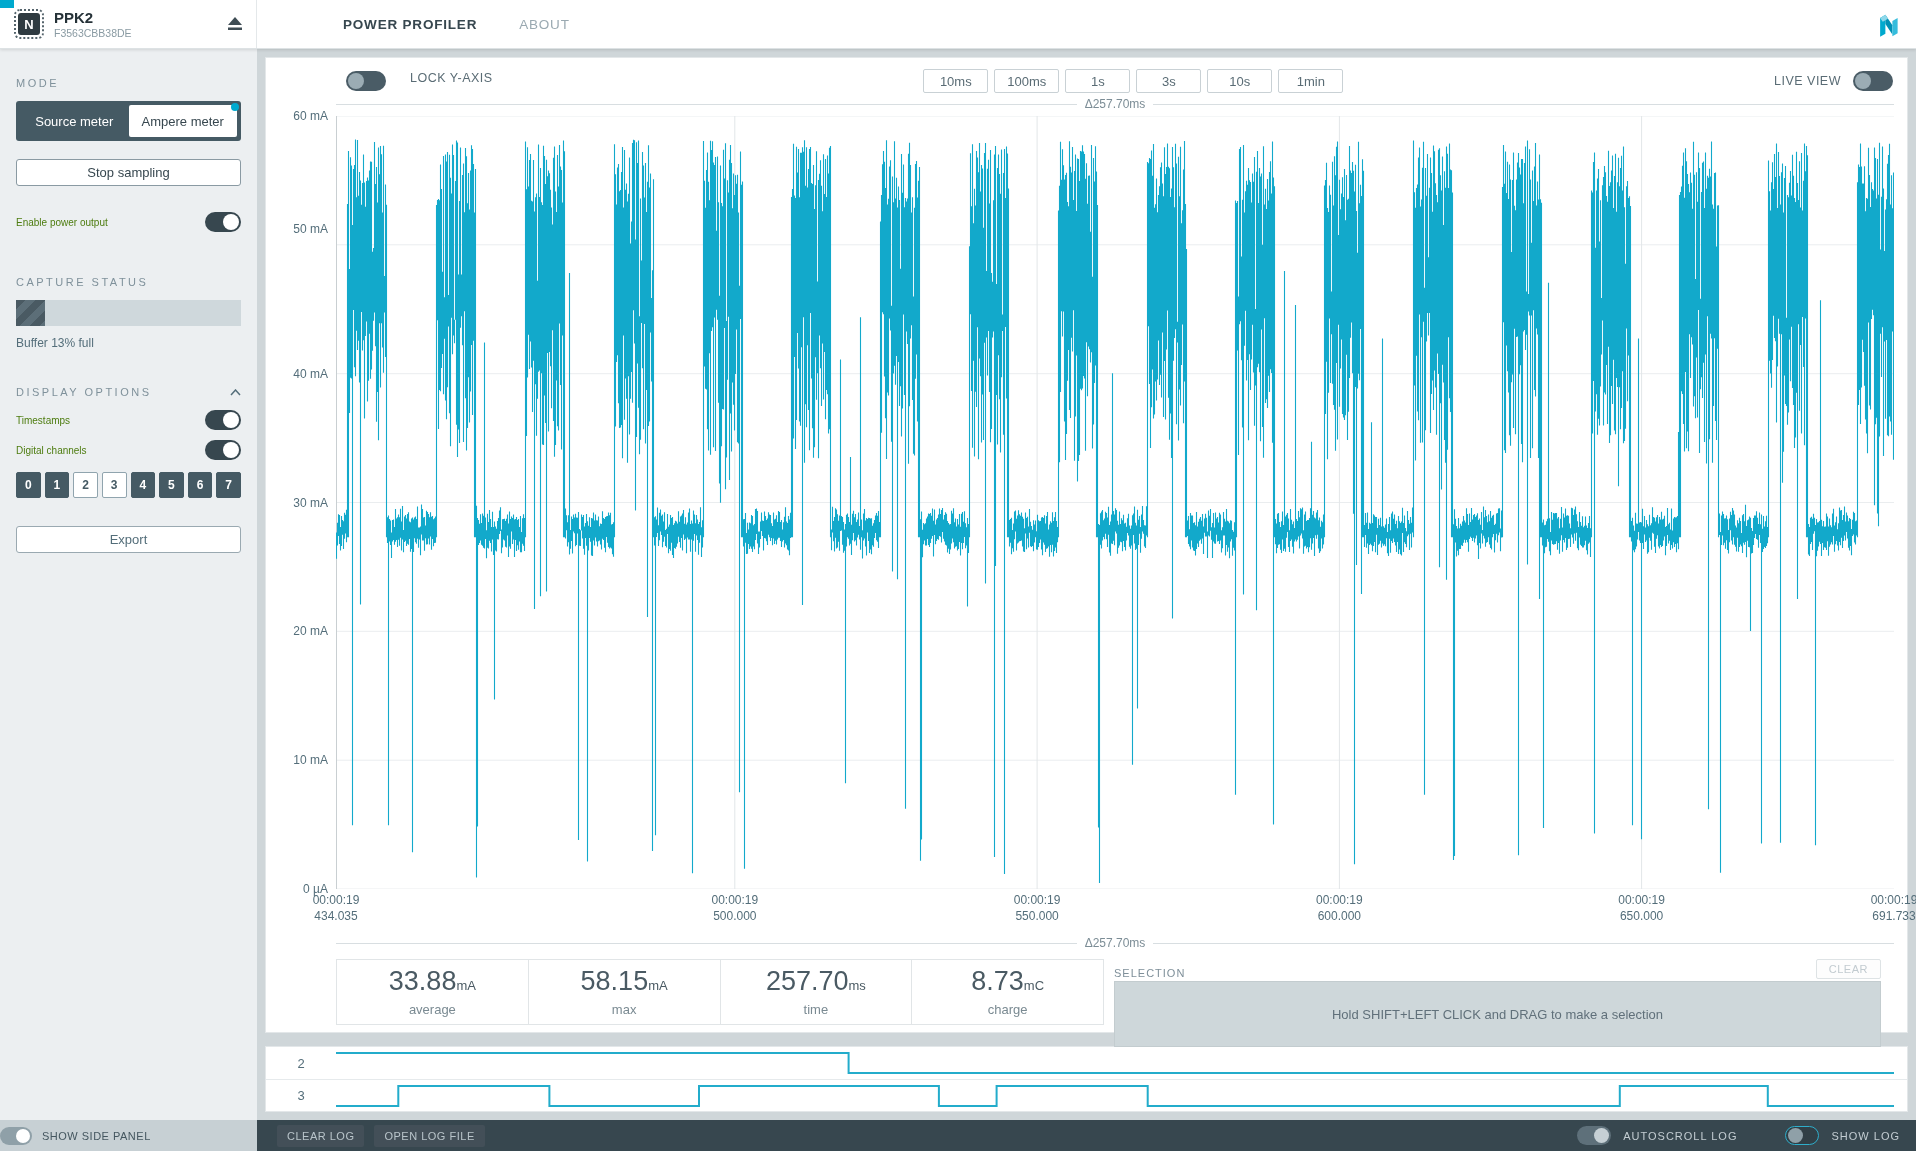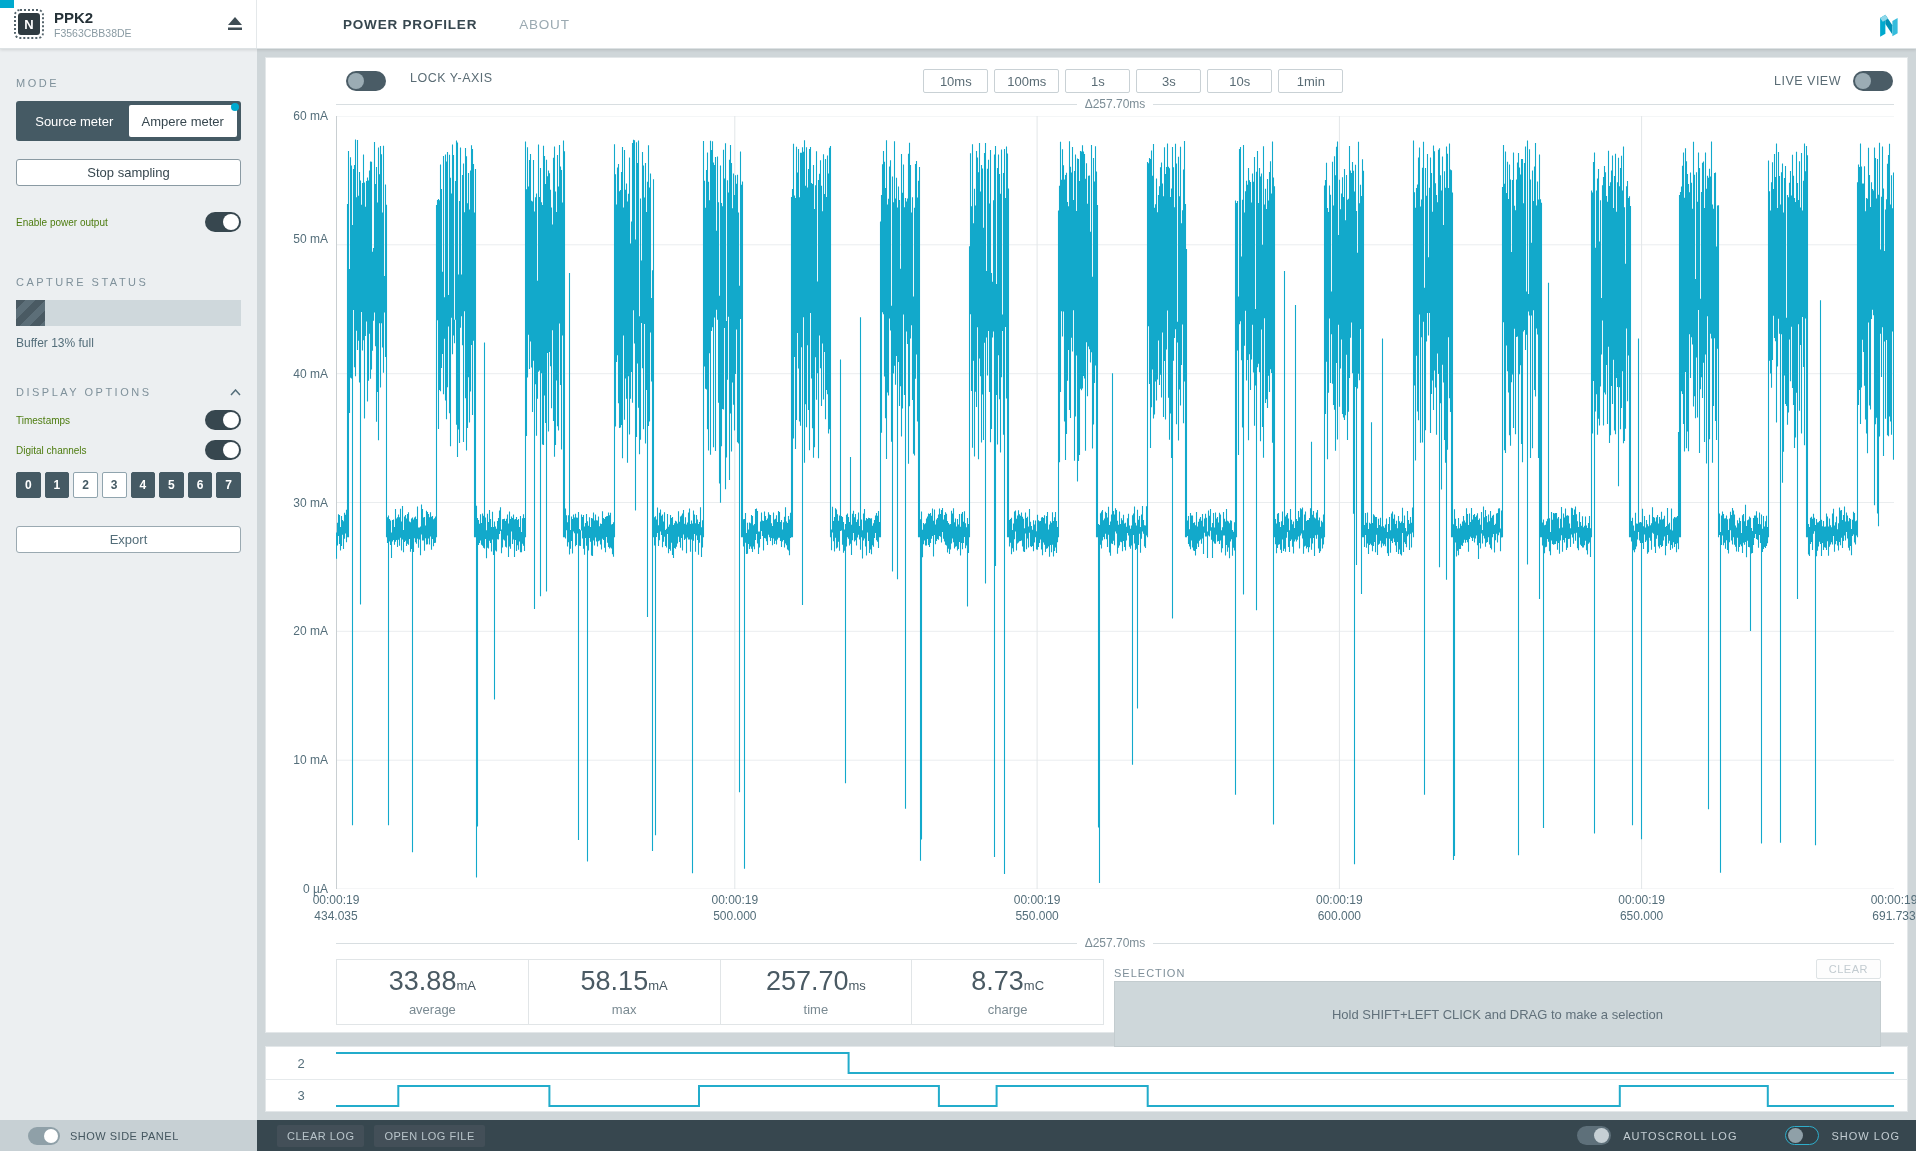--- a/index.html
+++ b/index.html
@@ -109,21 +109,21 @@
   
   .digital-panel { background:#fff; margin:13px 8px 0 8px; border:1px solid #E3E7E9; }
   .lane { display:flex; align-items:center; height:32px; }
   .lane + .lane { border-top:1px solid #E6EAEC; }
   .lane-label { width:70px; text-align:center; font-size:13px; color:#546E7A; }
   .lane svg { display:block; }
 
   
   .bottom-bar { height:31px; display:flex; align-items:stretch; }
   .bar-left { width:257px; background:#C7D0D4; display:flex; align-items:center; gap:10px;
-    padding-left:28px; }
+    padding-left:0; }
   .bar-left .toggle { width:32px; height:18px; } .bar-left .knob { width:14px; height:14px; }
   .bar-label-dark { font-size:11px; letter-spacing:.5px; color:#44565F; }
   .bar-main { flex:1; background:#37474F; display:flex; align-items:center; padding:0 16px 0 20px; }
   .log-btn { background:#434F58; color:#B9C4CA; border:none; border-radius:2px; font-size:11px;
     letter-spacing:.5px; padding:5px 10px; margin-right:10px; cursor:pointer; font-family:inherit; }
   .bar-right { margin-left:auto; display:flex; align-items:center; gap:12px; }
   .bar-label-light { font-size:11px; letter-spacing:1px; color:#C3CDD2; }
   .bar-right .toggle { width:34px; height:19px; } .bar-right .knob { width:15px; height:15px; }
   .gap24 { width:24px; }
 </style>
@@ -250,21 +250,21 @@
       </div>
 
       <div class="chart-area" id="chart-area">
         <svg class="plot-svg" id="plot-svg" width="1558" height="773">
             <path d="M0 0.0H1558M0 128.8H1558M0 257.7H1558M0 386.5H1558M0 515.3H1558M0 644.2H1558M0 773.0H1558" stroke="#EAEDEF" fill="none"></path>
             <path d="M398.8 0V773M701.1 0V773M1003.4 0V773M1305.6 0V773" stroke="#E2E6E8" fill="none"></path>
             <path d="M0.5 0V773" stroke="#C9CFD2" fill="none"></path>
             <path d="M0.5 416.4V442.7M1.5 406.8V429.6M2.5 398.3V420.0M3.5 399.0V427.9M4.5 410.9V434.4M5.5 400.1V430.1M6.5 404.1V418.7M7.5 405.2V432.9M8.5 396.8V422.8M9.5 398.7V417.6M10.5 393.8V426.2M11.5 88.0V421.3M12.5 35.1V421.3M13.5 152.9V297.1M14.5 41.2V261.7M15.5 49.5V262.6M16.5 108.9V709.2M17.5 52.9V194.0M18.5 48.9V251.3M19.5 23.6V260.2M20.5 81.2V214.7M21.5 23.9V234.0M22.5 79.8V224.8M23.5 55.9V266.6M24.5 64.4V488.6M25.5 88.8V195.9M26.5 66.9V234.6M27.5 38.5V224.2M28.5 66.4V302.6M29.5 90.7V220.0M30.5 65.1V205.6M31.5 61.6V285.4M32.5 64.6V264.8M33.5 54.6V217.8M34.5 45.4V262.7M35.5 45.7V253.6M36.5 135.7V234.7M37.5 131.9V204.7M38.5 25.9V196.5M39.5 67.9V230.3M40.5 51.0V305.8M41.5 86.4V276.1M42.5 31.4V324.2M43.5 58.2V207.2M44.5 29.9V271.6M45.5 38.2V207.2M46.5 96.4V231.5M47.5 29.7V256.7M48.5 160.1V196.4M49.5 68.6V241.0M50.5 88.8V421.3M51.5 401.2V426.9M52.5 399.6V709.3M53.5 403.0V425.6M54.5 404.4V428.9M55.5 416.5V441.9M56.5 404.1V425.5M57.5 403.4V424.0M58.5 411.0V428.8M59.5 393.1V425.7M60.5 402.4V424.1M61.5 401.3V430.9M62.5 398.6V423.8M63.5 401.2V429.8M64.5 392.7V421.7M65.5 405.6V434.4M66.5 390.0V423.4M67.5 414.1V436.3M68.5 400.5V426.0M69.5 399.0V424.7M70.5 402.5V430.1M71.5 397.9V427.7M72.5 396.2V428.8M73.5 405.6V422.9M74.5 406.2V435.8M75.5 402.4V433.1M76.5 401.6V736.2M77.5 403.5V436.1M78.5 401.6V422.3M79.5 400.6V426.3M80.5 403.1V427.8M81.5 390.4V422.8M82.5 411.4V431.8M83.5 411.6V423.4M84.5 410.5V439.3M85.5 388.6V418.5M86.5 393.1V424.5M87.5 401.4V424.6M88.5 400.9V434.7M89.5 409.4V422.3M90.5 394.8V428.6M91.5 395.9V428.3M92.5 398.1V422.4M93.5 401.2V428.5M94.5 396.2V420.6M95.5 400.7V433.8M96.5 400.0V423.0M97.5 403.2V430.2M98.5 402.2V427.1M99.5 400.6V426.8M100.5 89.1V421.3M101.5 83.9V204.2M102.5 83.1V313.0M103.5 84.2V273.9M104.5 48.6V275.3M105.5 73.0V252.0M106.5 155.7V238.0M107.5 40.1V278.3M108.5 181.2V222.8M109.5 38.5V284.4M110.5 45.4V303.2M111.5 35.9V271.3M112.5 179.1V210.6M113.5 38.7V297.2M114.5 61.8V330.3M115.5 77.5V201.7M116.5 28.6V238.3M117.5 38.9V219.5M118.5 203.7V227.2M119.5 65.0V203.7M120.5 24.5V308.8M121.5 26.6V341.0M122.5 158.4V313.5M123.5 85.0V326.9M124.5 31.5V211.8M125.5 158.4V200.3M126.5 59.0V229.3M127.5 47.4V325.9M128.5 96.2V195.2M129.5 31.9V282.2M130.5 40.2V334.5M131.5 87.2V311.9M132.5 56.9V261.2M133.5 93.5V306.6M134.5 54.5V275.5M135.5 29.3V229.0M136.5 32.9V299.1M137.5 48.0V224.8M138.5 96.5V421.3M139.5 53.1V421.3M140.5 389.7V761.6M141.5 402.0V710.4M142.5 403.9V429.1M143.5 407.7V427.1M144.5 398.2V424.6M145.5 407.1V428.8M146.5 397.5V429.8M147.5 399.7V431.7M148.5 226.6V432.5M149.5 401.5V423.1M150.5 414.3V442.2M151.5 397.7V431.7M152.5 405.9V432.5M153.5 393.9V424.7M154.5 403.1V427.0M155.5 411.0V435.5M156.5 395.7V423.5M157.5 411.0V439.0M158.5 405.6V583.4M159.5 410.6V434.4M160.5 412.8V435.5M161.5 405.0V423.3M162.5 401.9V423.4M163.5 394.4V418.0M164.5 391.2V415.0M165.5 413.5V437.2M166.5 403.3V431.4M167.5 402.9V423.5M168.5 402.7V424.4M169.5 405.0V430.8M170.5 402.7V431.5M171.5 398.6V419.4M172.5 407.6V440.9M173.5 395.4V430.5M174.5 403.1V432.7M175.5 400.6V415.6M176.5 402.0V427.9M177.5 398.4V423.4M178.5 403.5V441.1M179.5 403.1V424.1M180.5 400.9V435.1M181.5 403.9V429.3M182.5 403.1V433.8M183.5 410.9V425.6M184.5 399.9V436.3M185.5 415.9V436.3M186.5 402.2V427.8M187.5 398.2V429.7M188.5 402.0V435.1M189.5 25.5V421.3M190.5 73.2V319.9M191.5 31.3V261.5M192.5 70.6V218.7M193.5 44.1V253.1M194.5 37.9V225.5M195.5 84.7V251.5M196.5 85.4V296.1M197.5 43.9V244.7M198.5 95.5V493.0M199.5 81.3V268.2M200.5 77.4V319.7M201.5 164.8V282.8M202.5 28.4V255.8M203.5 81.0V254.6M204.5 51.9V480.3M205.5 86.3V257.2M206.5 88.9V328.6M207.5 29.7V328.9M208.5 40.0V279.5M209.5 67.9V306.9M210.5 43.7V475.4M211.5 60.2V237.1M212.5 54.4V315.4M213.5 57.3V236.0M214.5 73.8V250.3M215.5 91.5V292.2M216.5 108.4V214.2M217.5 41.8V305.0M218.5 30.4V340.8M219.5 75.6V329.1M220.5 95.9V264.6M221.5 38.9V310.2M222.5 70.4V314.4M223.5 29.0V207.6M224.5 50.5V269.0M225.5 54.1V333.5M226.5 86.4V219.6M227.5 24.5V421.3M228.5 35.3V421.3M229.5 392.4V422.5M230.5 399.2V414.2M231.5 406.2V430.6M232.5 399.3V426.2M233.5 157.1V438.4M234.5 413.9V432.7M235.5 400.5V425.0M236.5 403.0V437.6M237.5 398.4V415.4M238.5 401.4V417.3M239.5 397.8V430.3M240.5 401.6V429.0M241.5 401.7V417.5M242.5 396.1V724.0M243.5 413.0V429.7M244.5 414.2V429.9M245.5 398.5V414.4M246.5 400.9V422.4M247.5 398.9V432.8M248.5 410.4V438.8M249.5 406.9V422.0M250.5 397.9V429.8M251.5 405.3V745.5M252.5 409.8V434.6M253.5 401.2V422.0M254.5 411.1V425.7M255.5 402.1V439.5M256.5 402.5V439.9M257.5 396.5V424.6M258.5 404.6V429.4M259.5 398.6V421.6M260.5 404.3V425.5M261.5 404.4V430.4M262.5 400.6V425.3M263.5 410.3V424.5M264.5 407.5V428.4M265.5 407.9V433.4M266.5 395.2V422.7M267.5 402.1V423.9M268.5 402.9V431.7M269.5 401.0V436.3M270.5 400.2V420.9M271.5 399.9V426.8M272.5 396.4V430.9M273.5 399.2V432.4M274.5 396.8V431.6M275.5 408.6V432.5M276.5 408.1V438.2M277.5 406.2V440.8M278.5 28.2V421.3M279.5 58.3V310.6M280.5 88.5V246.0M281.5 51.5V239.3M282.5 48.0V287.3M283.5 75.3V311.9M284.5 74.1V311.4M285.5 56.0V308.9M286.5 30.9V342.3M287.5 91.5V219.4M288.5 33.9V303.7M289.5 73.8V262.5M290.5 67.4V282.7M291.5 85.4V346.8M292.5 77.7V260.3M293.5 41.4V318.5M294.5 127.6V282.8M295.5 105.5V255.9M296.5 27.0V286.8M297.5 23.7V194.2M298.5 24.2V227.4M299.5 123.5V394.6M300.5 26.2V321.1M301.5 46.9V247.5M302.5 24.4V291.7M303.5 200.3V338.2M304.5 82.5V323.7M305.5 144.6V206.9M306.5 36.1V252.3M307.5 49.6V313.2M308.5 81.6V208.0M309.5 47.0V327.5M310.5 95.9V273.9M311.5 65.7V501.0M312.5 29.3V310.0M313.5 71.6V305.5M314.5 57.5V216.5M315.5 182.0V265.4M316.5 154.3V735.1M317.5 63.2V421.3M318.5 401.2V429.6M319.5 400.2V719.2M320.5 403.6V420.9M321.5 391.5V416.9M322.5 409.2V430.1M323.5 396.7V424.3M324.5 393.6V415.6M325.5 399.7V419.0M326.5 398.5V431.3M327.5 405.6V425.7M328.5 396.3V420.7M329.5 413.9V430.1M330.5 412.7V431.4M331.5 398.1V417.9M332.5 410.8V437.3M333.5 408.6V433.1M334.5 398.9V434.8M335.5 402.1V426.7M336.5 401.1V438.9M337.5 409.1V441.9M338.5 407.3V431.9M339.5 404.7V432.8M340.5 405.4V430.8M341.5 407.6V427.6M342.5 395.3V420.7M343.5 405.8V426.1M344.5 400.6V431.7M345.5 399.5V422.1M346.5 397.6V434.4M347.5 394.1V418.6M348.5 407.7V424.0M349.5 401.3V422.7M350.5 408.6V437.2M351.5 406.5V421.6M352.5 396.6V423.4M353.5 392.5V423.5M354.5 408.0V435.7M355.5 404.4V423.6M356.5 407.5V757.2M357.5 394.6V424.8M358.5 398.5V418.0M359.5 407.2V435.7M360.5 398.9V419.6M361.5 403.6V423.9M362.5 407.9V438.8M363.5 406.0V426.8M364.5 391.2V419.3M365.5 411.3V440.9M366.5 404.2V431.6M367.5 24.9V421.3M368.5 64.8V250.6M369.5 91.8V272.7M370.5 53.9V273.5M371.5 36.4V313.2M372.5 65.8V334.6M373.5 84.2V237.3M374.5 24.7V338.8M375.5 34.1V214.9M376.5 25.2V211.3M377.5 46.5V331.3M378.5 49.0V201.4M379.5 41.0V335.1M380.5 114.7V193.8M381.5 40.6V203.7M382.5 86.3V286.7M383.5 179.7V367.6M384.5 49.5V386.7M385.5 87.0V330.2M386.5 90.2V292.9M387.5 33.8V293.5M388.5 62.4V212.0M389.5 27.2V373.2M390.5 204.9V341.4M391.5 64.2V263.7M392.5 76.5V200.7M393.5 43.8V364.1M394.5 29.0V297.5M395.5 47.1V335.5M396.5 92.2V266.6M397.5 57.5V288.8M398.5 79.1V314.6M399.5 59.3V257.9M400.5 67.7V213.6M401.5 58.8V326.2M402.5 96.4V327.6M403.5 169.7V676.2M404.5 35.6V203.1M405.5 68.8V421.3M406.5 65.4V421.3M407.5 403.2V430.4M408.5 403.1V752.7M409.5 397.1V426.7M410.5 417.0V438.0M411.5 406.8V437.7M412.5 413.4V428.1M413.5 406.4V433.0M414.5 407.2V430.6M415.5 398.9V432.8M416.5 400.1V436.0M417.5 409.2V430.6M418.5 408.1V433.3M419.5 392.9V424.0M420.5 392.6V418.1M421.5 395.0V427.5M422.5 415.5V438.1M423.5 415.5V431.4M424.5 405.4V423.0M425.5 396.4V415.1M426.5 404.4V420.1M427.5 405.1V434.5M428.5 395.6V421.9M429.5 399.9V422.4M430.5 403.9V425.3M431.5 402.6V429.1M432.5 396.2V418.7M433.5 398.6V421.2M434.5 399.1V425.1M435.5 407.3V422.1M436.5 409.9V429.3M437.5 396.5V422.5M438.5 403.6V428.0M439.5 402.8V424.7M440.5 399.2V428.4M441.5 406.0V423.4M442.5 394.9V421.8M443.5 396.1V421.8M444.5 406.1V425.0M445.5 404.0V431.0M446.5 413.6V425.4M447.5 406.2V424.0M448.5 400.7V431.4M449.5 391.2V427.4M450.5 405.4V429.2M451.5 407.1V433.4M452.5 400.0V434.4M453.5 403.4V439.2M454.5 396.7V422.1M455.5 81.1V421.3M456.5 72.9V421.3M457.5 27.8V322.4M458.5 79.4V241.1M459.5 82.0V332.9M460.5 30.8V303.9M461.5 56.5V217.1M462.5 33.0V252.5M463.5 81.3V305.6M464.5 36.7V309.7M465.5 36.8V231.2M466.5 31.2V489.1M467.5 35.8V201.2M468.5 24.2V346.7M469.5 69.7V288.3M470.5 31.3V311.2M471.5 71.4V229.2M472.5 53.0V293.9M473.5 32.9V334.3M474.5 31.1V196.9M475.5 67.0V262.5M476.5 68.0V312.2M477.5 49.0V341.8M478.5 93.0V331.2M479.5 69.2V241.3M480.5 35.2V283.7M481.5 165.6V257.2M482.5 64.0V342.2M483.5 57.8V219.5M484.5 44.3V252.3M485.5 69.8V290.1M486.5 95.2V227.6M487.5 38.2V283.6M488.5 78.0V235.9M489.5 43.1V303.3M490.5 81.1V274.1M491.5 39.6V278.3M492.5 57.5V317.4M493.5 31.7V313.3M494.5 30.0V421.3M495.5 413.6V434.2M496.5 390.7V416.4M497.5 405.1V425.2M498.5 401.0V435.6M499.5 392.2V421.8M500.5 393.6V432.5M501.5 398.3V431.4M502.5 404.7V425.7M503.5 399.5V434.8M504.5 243.5V415.0M505.5 399.9V414.5M506.5 401.1V428.8M507.5 406.1V436.7M508.5 413.5V434.7M509.5 408.1V667.3M510.5 398.8V430.4M511.5 397.4V421.2M512.5 400.9V422.7M513.5 406.1V429.6M514.5 340.9V427.8M515.5 408.8V438.9M516.5 397.7V424.2M517.5 394.8V417.0M518.5 401.2V425.6M519.5 397.9V424.2M520.5 406.1V429.5M521.5 403.5V421.6M522.5 396.5V418.8M523.5 410.1V423.5M524.5 201.3V433.8M525.5 403.5V421.2M526.5 414.3V442.5M527.5 397.5V424.5M528.5 393.1V422.5M529.5 404.4V430.5M530.5 402.0V439.6M531.5 402.9V416.6M532.5 401.7V424.9M533.5 402.1V436.9M534.5 402.6V433.6M535.5 402.3V438.2M536.5 409.7V429.3M537.5 407.2V430.7M538.5 403.9V422.0M539.5 399.6V417.1M540.5 397.1V424.3M541.5 399.7V425.8M542.5 395.0V432.1M543.5 406.0V421.2M544.5 105.5V421.3M545.5 78.9V316.8M546.5 48.3V196.3M547.5 35.1V198.2M548.5 45.7V260.5M549.5 71.9V302.2M550.5 24.2V343.1M551.5 88.6V276.6M552.5 82.7V279.5M553.5 50.4V202.6M554.5 44.3V214.6M555.5 189.8V325.7M556.5 60.4V455.6M557.5 86.2V257.4M558.5 25.2V249.8M559.5 82.4V268.8M560.5 61.8V239.9M561.5 91.4V463.3M562.5 70.5V246.0M563.5 84.1V290.1M564.5 152.8V270.3M565.5 37.9V320.6M566.5 76.7V292.5M567.5 48.6V198.6M568.5 91.2V279.1M569.5 82.0V692.8M570.5 85.4V215.5M571.5 82.6V228.1M572.5 37.7V347.7M573.5 26.7V290.2M574.5 49.1V222.6M575.5 96.6V209.3M576.5 81.2V284.0M577.5 180.5V337.8M578.5 91.7V339.6M579.5 47.9V262.7M580.5 44.9V238.6M581.5 81.6V305.5M582.5 64.8V421.3M583.5 51.0V421.3M584.5 403.2V744.7M585.5 395.5V723.5M586.5 413.8V441.3M587.5 407.1V428.2M588.5 408.3V424.5M589.5 407.2V429.6M590.5 402.4V429.4M591.5 400.5V423.1M592.5 397.5V428.9M593.5 397.9V431.1M594.5 397.1V426.9M595.5 399.8V422.7M596.5 392.4V419.9M597.5 404.7V440.4M598.5 393.4V419.1M599.5 408.5V428.2M600.5 403.6V424.9M601.5 401.9V422.9M602.5 398.6V423.7M603.5 392.4V420.1M604.5 398.1V420.8M605.5 393.9V426.5M606.5 392.0V416.0M607.5 403.4V422.7M608.5 399.0V425.6M609.5 396.3V428.7M610.5 397.8V429.5M611.5 405.1V436.6M612.5 407.0V432.7M613.5 408.4V438.0M614.5 407.9V433.4M615.5 394.7V427.5M616.5 397.4V422.6M617.5 392.3V426.2M618.5 406.2V432.6M619.5 402.5V430.8M620.5 410.6V430.3M621.5 403.0V434.4M622.5 408.4V433.1M623.5 398.1V426.1M624.5 410.7V439.6M625.5 397.8V427.1M626.5 396.0V433.3M627.5 405.7V427.0M628.5 395.3V421.1M629.5 407.2V432.2M630.5 411.3V429.6M631.5 402.1V490.4M632.5 407.9V437.0M633.5 130.2V421.3M634.5 37.3V198.3M635.5 90.2V275.1M636.5 28.2V331.8M637.5 107.3V244.8M638.5 72.8V340.5M639.5 89.5V275.7M640.5 34.9V291.0M641.5 41.4V211.3M642.5 56.2V343.2M643.5 27.0V242.4M644.5 75.5V260.3M645.5 49.0V326.5M646.5 52.5V278.5M647.5 111.7V323.9M648.5 37.1V226.8M649.5 26.9V467.5M650.5 154.9V221.5M651.5 52.7V259.5M652.5 43.8V215.0M653.5 87.4V276.1M654.5 34.1V326.3M655.5 157.1V313.0M656.5 165.8V221.4M657.5 84.3V215.4M658.5 38.6V741.0M659.5 30.0V450.0M660.5 168.1V279.1M661.5 52.0V328.6M662.5 38.6V239.3M663.5 58.0V283.2M664.5 77.8V336.6M665.5 33.4V261.3M666.5 198.4V215.1M667.5 57.0V318.8M668.5 32.9V758.1M669.5 81.9V211.0M670.5 30.5V282.5M671.5 37.6V421.3M672.5 72.4V421.3M673.5 404.1V430.6M674.5 402.9V426.7M675.5 401.7V438.2M676.5 414.0V432.2M677.5 407.5V435.7M678.5 395.5V423.3M679.5 394.6V415.4M680.5 402.8V434.4M681.5 399.4V427.4M682.5 394.2V426.6M683.5 398.3V425.2M684.5 399.8V424.9M685.5 396.4V424.6M686.5 400.8V430.5M687.5 402.8V435.4M688.5 412.3V435.9M689.5 396.4V417.4M690.5 402.1V433.2M691.5 400.7V422.6M692.5 410.5V431.4M693.5 392.9V416.7M694.5 405.8V430.3M695.5 409.9V430.9M696.5 413.7V430.0M697.5 404.3V435.3M698.5 408.5V426.5M699.5 404.6V421.3M700.5 415.3V433.4M701.5 398.7V433.8M702.5 404.2V431.0M703.5 405.2V427.1M704.5 404.9V423.6M705.5 401.5V433.5M706.5 401.0V439.3M707.5 401.9V426.6M708.5 399.3V428.7M709.5 407.5V436.1M710.5 400.0V432.7M711.5 395.9V432.2M712.5 413.5V430.4M713.5 408.6V440.8M714.5 405.2V428.9M715.5 406.8V436.2M716.5 396.3V428.8M717.5 404.9V440.6M718.5 401.3V435.1M719.5 395.9V431.6M720.5 405.0V436.9M721.5 411.1V426.3M722.5 94.6V421.3M723.5 69.7V346.2M724.5 25.8V276.1M725.5 63.8V195.2M726.5 33.2V220.5M727.5 49.2V195.6M728.5 63.4V305.5M729.5 59.0V344.1M730.5 56.7V318.0M731.5 86.0V264.8M732.5 90.2V233.9M733.5 25.3V294.0M734.5 50.8V302.1M735.5 56.6V221.8M736.5 30.9V235.5M737.5 84.1V194.3M738.5 55.0V344.8M739.5 38.5V300.4M740.5 95.0V239.4M741.5 42.5V365.5M742.5 43.1V345.0M743.5 64.9V339.0M744.5 35.1V272.7M745.5 35.5V274.2M746.5 29.2V272.4M747.5 35.4V260.0M748.5 38.0V262.6M749.5 62.7V334.8M750.5 47.3V226.3M751.5 87.8V280.3M752.5 59.8V230.4M753.5 59.6V233.2M754.5 115.8V246.6M755.5 29.0V236.3M756.5 160.7V332.4M757.5 41.9V308.5M758.5 65.5V267.1M759.5 30.3V249.4M760.5 55.5V421.3M761.5 89.1V421.3M762.5 407.9V711.4M763.5 409.0V766.9M764.5 397.2V428.7M765.5 395.4V432.5M766.5 393.9V424.4M767.5 404.3V421.0M768.5 402.6V423.3M769.5 395.7V417.8M770.5 396.9V423.2M771.5 401.6V431.1M772.5 390.7V418.8M773.5 408.9V436.4M774.5 405.5V439.7M775.5 398.5V427.4M776.5 257.3V428.1M777.5 395.1V424.8M778.5 398.5V429.3M779.5 392.2V415.6M780.5 394.0V417.5M781.5 404.7V437.7M782.5 408.8V431.8M783.5 395.4V429.6M784.5 408.0V425.7M785.5 402.2V426.3M786.5 404.3V435.2M787.5 398.7V425.1M788.5 407.5V431.0M789.5 406.7V434.6M790.5 410.8V424.5M791.5 402.3V416.9M792.5 397.8V419.4M793.5 409.5V430.7M794.5 412.8V432.8M795.5 409.5V429.4M796.5 399.3V648.7M797.5 397.5V419.1M798.5 390.6V427.5M799.5 406.8V434.0M800.5 409.6V432.7M801.5 393.8V592.6M802.5 403.7V429.1M803.5 399.9V417.8M804.5 411.0V436.7M805.5 398.4V422.7M806.5 390.1V415.5M807.5 403.9V417.8M808.5 409.2V430.5M809.5 409.6V432.1M810.5 390.2V419.5M811.5 45.9V421.3M812.5 47.3V210.2M813.5 42.1V268.0M814.5 43.1V332.0M815.5 34.4V291.2M816.5 59.8V253.6M817.5 28.0V302.6M818.5 91.7V298.4M819.5 88.2V265.4M820.5 62.4V284.4M821.5 96.2V263.6M822.5 78.9V224.6M823.5 70.2V269.1M824.5 51.2V258.8M825.5 46.6V281.5M826.5 67.4V216.4M827.5 80.3V300.9M828.5 31.2V245.1M829.5 57.9V303.6M830.5 50.9V233.4M831.5 27.5V194.4M832.5 50.7V281.7M833.5 52.2V323.8M834.5 81.0V297.5M835.5 72.6V342.0M836.5 30.9V502.5M837.5 51.3V244.7M838.5 91.3V222.1M839.5 27.7V213.2M840.5 47.6V308.2M841.5 205.8V226.6M842.5 40.7V324.6M843.5 80.2V273.5M844.5 30.7V289.4M845.5 107.3V249.1M846.5 94.2V208.5M847.5 53.6V307.2M848.5 25.1V265.6M849.5 87.9V421.3M850.5 132.9V421.3M851.5 404.6V419.9M852.5 400.0V427.9M853.5 413.2V430.5M854.5 397.1V433.2M855.5 399.5V424.4M856.5 399.6V431.5M857.5 407.1V434.6M858.5 406.2V435.0M859.5 409.3V439.4M860.5 396.0V433.0M861.5 410.6V427.6M862.5 405.7V431.0M863.5 402.7V424.8M864.5 400.9V423.6M865.5 404.7V427.8M866.5 397.9V422.5M867.5 410.5V438.0M868.5 402.4V416.8M869.5 397.8V420.6M870.5 401.7V420.4M871.5 415.4V441.9M872.5 394.4V419.4M873.5 399.7V420.4M874.5 392.9V414.7M875.5 411.3V423.7M876.5 407.1V441.9M877.5 397.1V425.4M878.5 411.6V427.6M879.5 396.4V427.7M880.5 402.5V418.8M881.5 401.0V425.4M882.5 406.4V425.1M883.5 396.8V428.1M884.5 398.6V424.4M885.5 414.2V436.5M886.5 411.2V432.2M887.5 395.9V419.4M888.5 402.7V419.6M889.5 405.5V439.4M890.5 393.0V429.0M891.5 404.8V435.8M892.5 405.6V431.4M893.5 407.2V442.3M894.5 404.2V425.5M895.5 404.8V423.3M896.5 413.9V439.8M897.5 415.7V431.8M898.5 406.2V434.4M899.5 84.5V678.8M900.5 86.9V421.3M901.5 84.9V234.4M902.5 180.4V339.1M903.5 32.9V208.2M904.5 31.1V205.3M905.5 140.4V244.2M906.5 83.7V311.6M907.5 28.9V478.4M908.5 96.5V229.8M909.5 75.2V194.7M910.5 64.8V264.5M911.5 68.7V244.0M912.5 52.1V324.3M913.5 64.2V238.3M914.5 66.0V273.9M915.5 86.5V243.5M916.5 57.4V208.8M917.5 65.7V256.4M918.5 40.9V309.7M919.5 193.0V269.5M920.5 55.7V494.2M921.5 35.1V251.2M922.5 87.0V247.7M923.5 52.1V256.2M924.5 60.6V325.2M925.5 57.4V213.5M926.5 128.7V311.1M927.5 30.3V341.8M928.5 88.4V202.2M929.5 72.7V286.9M930.5 93.1V283.2M931.5 63.1V292.0M932.5 84.5V259.7M933.5 56.0V276.0M934.5 45.2V253.2M935.5 77.6V257.1M936.5 25.6V326.7M937.5 61.6V708.4M938.5 70.3V421.3M939.5 402.9V428.2M940.5 407.5V437.2M941.5 397.8V432.1M942.5 397.1V428.8M943.5 406.1V428.3M944.5 411.1V433.7M945.5 405.2V436.9M946.5 395.6V423.6M947.5 409.1V435.0M948.5 154.9V432.8M949.5 400.4V435.8M950.5 398.7V421.7M951.5 396.9V416.1M952.5 402.6V431.1M953.5 414.2V435.9M954.5 393.1V425.0M955.5 403.8V423.4M956.5 408.3V430.7M957.5 405.4V437.6M958.5 412.1V425.4M959.5 188.9V423.4M960.5 403.1V425.5M961.5 404.9V423.7M962.5 395.1V420.4M963.5 401.3V432.5M964.5 392.3V419.5M965.5 393.2V417.4M966.5 391.5V422.5M967.5 414.3V437.8M968.5 398.5V430.5M969.5 395.6V429.8M970.5 405.0V432.6M971.5 403.9V430.9M972.5 404.0V436.2M973.5 402.0V431.3M974.5 392.3V422.3M975.5 325.8V433.8M976.5 398.7V427.4M977.5 395.1V422.1M978.5 401.5V440.1M979.5 402.6V419.2M980.5 396.6V422.7M981.5 394.1V418.8M982.5 404.2V432.5M983.5 401.4V436.9M984.5 410.7V435.2M985.5 404.7V422.6M986.5 406.2V432.6M987.5 398.5V428.4M988.5 69.6V421.3M989.5 63.9V298.0M990.5 46.7V245.7M991.5 91.9V343.3M992.5 96.0V276.7M993.5 69.4V202.5M994.5 78.7V267.0M995.5 175.4V218.2M996.5 45.7V267.7M997.5 89.4V289.0M998.5 40.3V293.8M999.5 59.2V334.8M1000.5 30.7V247.1M1001.5 25.6V323.6M1002.5 118.9V208.7M1003.5 63.7V290.8M1004.5 93.2V252.4M1005.5 77.6V223.4M1006.5 61.3V298.0M1007.5 81.1V301.6M1008.5 53.0V304.1M1009.5 104.3V299.2M1010.5 59.0V238.7M1011.5 83.8V323.9M1012.5 82.8V295.8M1013.5 30.1V262.1M1014.5 54.5V221.7M1015.5 57.1V206.5M1016.5 46.1V257.3M1017.5 54.7V397.8M1018.5 75.6V748.3M1019.5 48.8V271.0M1020.5 95.1V448.9M1021.5 136.7V272.5M1022.5 25.7V257.8M1023.5 87.2V264.3M1024.5 68.8V213.0M1025.5 80.0V478.0M1026.5 43.3V421.3M1027.5 54.8V421.3M1028.5 408.9V430.9M1029.5 396.9V419.1M1030.5 406.8V431.8M1031.5 396.4V427.4M1032.5 413.1V438.1M1033.5 406.7V428.9M1034.5 407.8V427.8M1035.5 306.2V429.3M1036.5 407.1V435.2M1037.5 398.3V430.0M1038.5 399.6V425.9M1039.5 401.1V436.3M1040.5 401.1V418.7M1041.5 411.9V439.1M1042.5 402.7V428.7M1043.5 409.1V427.8M1044.5 401.8V424.7M1045.5 410.6V431.5M1046.5 222.5V427.4M1047.5 410.3V429.8M1048.5 411.8V428.3M1049.5 408.6V430.2M1050.5 402.5V422.2M1051.5 415.9V437.2M1052.5 408.1V439.9M1053.5 400.9V422.8M1054.5 414.3V436.8M1055.5 397.4V424.9M1056.5 395.5V427.1M1057.5 402.7V422.6M1058.5 398.6V426.1M1059.5 408.1V429.5M1060.5 404.8V436.1M1061.5 412.2V426.0M1062.5 400.0V437.9M1063.5 405.3V433.5M1064.5 406.9V438.3M1065.5 405.6V439.5M1066.5 391.8V416.9M1067.5 407.0V436.0M1068.5 399.6V426.2M1069.5 412.1V428.1M1070.5 415.2V431.3M1071.5 394.9V420.3M1072.5 404.1V418.4M1073.5 407.8V434.0M1074.5 400.9V417.8M1075.5 406.8V431.6M1076.5 391.6V416.5M1077.5 24.6V421.3M1078.5 76.2V269.4M1079.5 91.7V344.5M1080.5 72.0V239.8M1081.5 68.4V295.4M1082.5 41.4V304.3M1083.5 31.5V198.5M1084.5 90.4V326.8M1085.5 83.5V221.2M1086.5 51.8V326.4M1087.5 25.7V205.7M1088.5 171.8V678.8M1089.5 52.0V314.2M1090.5 79.7V225.5M1091.5 38.1V197.0M1092.5 141.2V219.4M1093.5 71.8V197.0M1094.5 41.6V317.1M1095.5 57.0V278.1M1096.5 95.8V264.6M1097.5 29.4V294.1M1098.5 35.2V254.4M1099.5 67.3V271.5M1100.5 79.1V318.7M1101.5 86.3V237.4M1102.5 33.7V258.0M1103.5 32.3V451.3M1104.5 59.3V287.2M1105.5 74.6V373.6M1106.5 40.5V248.8M1107.5 108.9V266.4M1108.5 55.3V324.1M1109.5 71.8V346.7M1110.5 30.4V463.8M1111.5 37.8V333.7M1112.5 71.9V221.2M1113.5 27.6V282.2M1114.5 53.6V296.1M1115.5 54.3V421.3M1116.5 76.6V421.3M1117.5 408.3V744.1M1118.5 393.3V739.9M1119.5 402.8V426.6M1120.5 410.0V440.5M1121.5 412.4V434.8M1122.5 402.0V439.2M1123.5 412.2V433.1M1124.5 407.7V433.0M1125.5 409.7V429.2M1126.5 405.5V429.9M1127.5 400.0V426.7M1128.5 404.4V423.7M1129.5 406.4V426.7M1130.5 392.2V424.0M1131.5 398.1V426.3M1132.5 409.1V435.8M1133.5 397.5V423.1M1134.5 406.0V420.7M1135.5 391.9V422.1M1136.5 403.5V425.0M1137.5 399.1V421.7M1138.5 397.9V426.5M1139.5 401.1V422.4M1140.5 399.6V419.4M1141.5 397.3V429.2M1142.5 403.9V443.1M1143.5 402.6V427.1M1144.5 408.7V432.4M1145.5 396.0V417.6M1146.5 414.0V427.6M1147.5 390.5V419.8M1148.5 401.3V422.5M1149.5 393.9V430.7M1150.5 399.9V426.7M1151.5 406.2V426.0M1152.5 398.6V421.2M1153.5 405.2V428.5M1154.5 395.1V431.9M1155.5 401.8V433.5M1156.5 399.8V421.2M1157.5 398.7V418.0M1158.5 409.0V436.4M1159.5 407.7V424.3M1160.5 397.6V417.7M1161.5 397.0V426.6M1162.5 392.5V419.3M1163.5 392.3V416.6M1164.5 412.4V435.3M1165.5 394.4V421.6M1166.5 71.1V421.3M1167.5 29.0V206.3M1168.5 67.7V334.3M1169.5 35.5V337.0M1170.5 77.0V229.4M1171.5 45.8V255.3M1172.5 83.1V276.6M1173.5 48.6V319.3M1174.5 63.6V329.7M1175.5 135.9V266.2M1176.5 64.0V258.4M1177.5 36.5V312.1M1178.5 89.7V212.8M1179.5 94.3V318.3M1180.5 63.4V221.1M1181.5 46.4V220.6M1182.5 36.9V739.3M1183.5 51.5V258.3M1184.5 58.6V249.2M1185.5 43.0V327.9M1186.5 43.1V346.2M1187.5 87.3V215.4M1188.5 46.9V213.9M1189.5 30.5V233.9M1190.5 175.5V218.8M1191.5 24.5V448.6M1192.5 178.1V195.5M1193.5 33.3V199.5M1194.5 63.5V341.9M1195.5 126.7V199.4M1196.5 54.6V332.3M1197.5 85.0V194.3M1198.5 50.4V274.1M1199.5 26.9V280.6M1200.5 89.5V212.6M1201.5 65.5V218.4M1202.5 83.6V342.1M1203.5 38.5V483.0M1204.5 83.3V421.3M1205.5 86.8V421.3M1206.5 406.4V429.4M1207.5 403.4V712.0M1208.5 409.2V437.2M1209.5 408.8V431.3M1210.5 405.2V430.8M1211.5 402.8V422.9M1212.5 166.7V425.7M1213.5 402.2V435.3M1214.5 416.1V439.2M1215.5 396.1V424.6M1216.5 403.8V428.0M1217.5 397.1V428.7M1218.5 397.6V428.3M1219.5 397.0V427.9M1220.5 396.9V425.2M1221.5 402.4V433.7M1222.5 401.0V426.9M1223.5 412.3V437.7M1224.5 402.7V424.6M1225.5 391.1V419.3M1226.5 411.4V435.8M1227.5 397.4V424.1M1228.5 401.6V426.4M1229.5 392.6V422.1M1230.5 399.8V434.1M1231.5 399.2V431.7M1232.5 399.8V423.1M1233.5 407.5V422.8M1234.5 412.2V430.9M1235.5 391.7V418.4M1236.5 392.3V421.5M1237.5 399.1V427.7M1238.5 393.4V417.4M1239.5 390.6V424.8M1240.5 398.2V416.8M1241.5 405.3V432.3M1242.5 411.0V434.2M1243.5 396.0V421.6M1244.5 406.1V428.7M1245.5 409.8V430.1M1246.5 400.3V431.5M1247.5 411.2V431.4M1248.5 409.7V429.3M1249.5 400.4V424.8M1250.5 409.5V434.2M1251.5 412.0V438.6M1252.5 406.9V427.7M1253.5 400.1V426.4M1254.5 412.2V440.9M1255.5 74.4V421.3M1256.5 76.6V317.5M1257.5 46.1V265.1M1258.5 36.6V717.5M1259.5 131.8V295.6M1260.5 74.4V278.2M1261.5 62.4V318.7M1262.5 52.9V302.7M1263.5 125.5V309.5M1264.5 84.3V270.5M1265.5 182.1V238.6M1266.5 69.3V204.4M1267.5 61.1V309.6M1268.5 50.0V276.5M1269.5 56.2V278.6M1270.5 79.9V249.0M1271.5 85.7V308.0M1272.5 34.7V230.8M1273.5 70.0V326.9M1274.5 66.3V319.2M1275.5 54.6V269.9M1276.5 39.6V288.1M1277.5 92.1V243.7M1278.5 59.9V314.6M1279.5 37.8V318.3M1280.5 95.7V262.1M1281.5 66.3V271.1M1282.5 41.8V370.3M1283.5 70.3V271.2M1284.5 52.0V313.3M1285.5 39.8V292.1M1286.5 74.4V255.3M1287.5 30.4V327.3M1288.5 91.2V325.1M1289.5 147.8V312.7M1290.5 70.3V212.6M1291.5 65.0V285.2M1292.5 82.1V239.4M1293.5 80.2V421.3M1294.5 90.0V421.3M1295.5 405.0V425.4M1296.5 401.7V709.3M1297.5 409.5V434.2M1298.5 414.7V436.2M1299.5 396.8V433.3M1300.5 407.5V430.4M1301.5 407.8V423.4M1302.5 222.6V416.0M1303.5 406.6V424.5M1304.5 406.0V427.1M1305.5 406.6V723.3M1306.5 392.7V427.1M1307.5 410.2V432.9M1308.5 399.9V418.5M1309.5 411.6V426.1M1310.5 404.1V424.4M1311.5 408.2V437.7M1312.5 410.3V436.3M1313.5 398.8V421.7M1314.5 409.3V424.7M1315.5 407.3V433.8M1316.5 391.3V416.7M1317.5 400.9V417.8M1318.5 401.7V430.8M1319.5 405.4V436.9M1320.5 401.3V422.8M1321.5 399.1V419.2M1322.5 407.5V430.5M1323.5 400.9V432.6M1324.5 403.6V429.0M1325.5 395.8V430.9M1326.5 403.6V429.9M1327.5 402.8V424.5M1328.5 399.7V420.4M1329.5 410.9V439.2M1330.5 410.1V429.9M1331.5 391.9V418.9M1332.5 408.3V427.4M1333.5 406.7V424.7M1334.5 413.5V434.0M1335.5 392.5V429.1M1336.5 414.6V432.5M1337.5 402.4V426.3M1338.5 401.1V431.0M1339.5 401.4V428.1M1340.5 401.2V436.3M1341.5 400.0V427.2M1342.5 315.9V433.2M1343.5 79.0V421.3M1344.5 76.0V421.3M1345.5 70.6V275.2M1346.5 49.7V277.9M1347.5 36.5V308.0M1348.5 81.7V335.5M1349.5 32.2V255.9M1350.5 45.2V332.2M1351.5 57.9V315.5M1352.5 68.1V335.2M1353.5 76.2V218.2M1354.5 56.6V261.9M1355.5 66.8V221.3M1356.5 92.8V228.5M1357.5 25.7V290.5M1358.5 58.8V280.2M1359.5 163.1V302.3M1360.5 56.3V241.5M1361.5 85.8V301.6M1362.5 36.5V194.1M1363.5 52.1V337.0M1364.5 182.8V273.2M1365.5 76.0V261.2M1366.5 46.7V282.1M1367.5 45.5V246.7M1368.5 91.9V326.1M1369.5 36.4V238.6M1370.5 72.7V347.5M1371.5 59.7V200.3M1372.5 61.7V693.2M1373.5 52.7V323.3M1374.5 60.6V217.8M1375.5 25.4V222.5M1376.5 88.4V346.7M1377.5 92.7V289.9M1378.5 56.9V222.2M1379.5 56.5V304.9M1380.5 130.6V324.1M1381.5 89.6V232.8M1382.5 89.3V421.3M1383.5 397.6V418.9M1384.5 416.1V756.8M1385.5 399.4V429.1M1386.5 395.4V419.5M1387.5 397.9V429.3M1388.5 402.6V426.7M1389.5 402.3V432.7M1390.5 399.6V424.2M1391.5 403.2V434.0M1392.5 414.1V437.5M1393.5 402.6V426.3M1394.5 395.7V414.3M1395.5 398.9V424.5M1396.5 391.9V428.4M1397.5 394.6V421.3M1398.5 398.5V428.7M1399.5 409.4V430.8M1400.5 411.6V435.6M1401.5 404.2V421.8M1402.5 407.3V435.7M1403.5 401.8V430.9M1404.5 405.1V428.5M1405.5 416.9V430.2M1406.5 399.3V437.1M1407.5 398.0V426.7M1408.5 405.3V428.8M1409.5 388.8V426.1M1410.5 410.1V441.2M1411.5 404.3V424.8M1412.5 403.6V430.9M1413.5 400.6V431.3M1414.5 401.8V515.0M1415.5 411.9V437.4M1416.5 414.9V437.1M1417.5 401.9V429.1M1418.5 399.6V422.0M1419.5 399.5V417.9M1420.5 395.3V423.1M1421.5 401.8V423.8M1422.5 408.1V431.8M1423.5 396.6V418.9M1424.5 408.3V427.1M1425.5 398.4V727.6M1426.5 412.8V436.0M1427.5 400.0V432.9M1428.5 410.5V431.1M1429.5 405.3V432.0M1430.5 399.7V429.9M1431.5 411.0V427.3M1432.5 44.4V421.3M1433.5 75.2V244.7M1434.5 94.4V257.6M1435.5 66.2V271.8M1436.5 46.3V243.9M1437.5 73.1V199.7M1438.5 38.0V222.1M1439.5 61.0V225.3M1440.5 27.5V306.4M1441.5 91.9V250.4M1442.5 36.0V202.7M1443.5 59.9V217.7M1444.5 88.4V726.7M1445.5 56.3V218.3M1446.5 47.5V366.8M1447.5 96.5V335.7M1448.5 61.9V259.5M1449.5 50.1V288.1M1450.5 201.7V290.1M1451.5 78.9V308.8M1452.5 81.3V296.5M1453.5 66.7V223.5M1454.5 55.0V265.3M1455.5 79.6V210.8M1456.5 38.8V272.1M1457.5 59.8V289.0M1458.5 82.1V331.9M1459.5 85.9V321.6M1460.5 35.8V276.8M1461.5 67.1V483.0M1462.5 84.0V208.3M1463.5 45.3V294.7M1464.5 91.5V229.1M1465.5 37.1V317.4M1466.5 94.6V201.1M1467.5 64.8V250.9M1468.5 27.5V329.2M1469.5 55.2V202.5M1470.5 30.0V421.3M1471.5 39.2V421.3M1472.5 407.9V438.4M1473.5 410.9V440.1M1474.5 401.7V428.0M1475.5 400.7V426.0M1476.5 402.8V433.9M1477.5 397.7V417.7M1478.5 401.8V415.3M1479.5 408.9V729.2M1480.5 402.9V440.3M1481.5 406.4V434.7M1482.5 406.3V430.5M1483.5 405.0V425.8M1484.5 184.2V428.0M1485.5 403.7V440.1M1486.5 410.3V427.1M1487.5 405.1V433.9M1488.5 410.7V431.3M1489.5 410.4V431.8M1490.5 397.6V434.0M1491.5 400.4V425.3M1492.5 410.6V439.7M1493.5 402.6V430.7M1494.5 409.2V428.5M1495.5 411.3V426.2M1496.5 397.6V428.4M1497.5 392.7V420.0M1498.5 409.4V435.8M1499.5 406.3V428.2M1500.5 400.6V424.9M1501.5 413.2V429.4M1502.5 407.3V434.6M1503.5 391.5V425.9M1504.5 394.4V429.3M1505.5 394.0V421.7M1506.5 404.1V432.0M1507.5 399.1V424.9M1508.5 390.5V419.4M1509.5 405.5V424.5M1510.5 396.6V416.0M1511.5 399.5V422.6M1512.5 405.2V431.7M1513.5 402.1V434.5M1514.5 403.1V430.1M1515.5 413.1V439.2M1516.5 403.8V420.1M1517.5 395.8V418.4M1518.5 397.0V426.4M1519.5 405.3V428.4M1520.5 404.6V419.6M1521.5 66.3V421.3M1522.5 48.6V288.9M1523.5 51.1V273.9M1524.5 27.5V308.0M1525.5 50.4V271.4M1526.5 67.4V223.7M1527.5 67.4V236.1M1528.5 50.2V269.8M1529.5 95.3V303.6M1530.5 82.0V317.6M1531.5 82.7V337.3M1532.5 31.8V206.4M1533.5 58.9V289.4M1534.5 91.1V293.5M1535.5 66.2V203.0M1536.5 72.9V193.7M1537.5 74.6V199.3M1538.5 31.5V389.3M1539.5 42.0V308.2M1540.5 82.5V301.8M1541.5 42.9V397.5M1542.5 78.8V410.3M1543.5 26.7V320.6M1544.5 133.5V217.8M1545.5 80.7V261.1M1546.5 30.5V211.3M1547.5 72.4V340.0M1548.5 135.1V225.5M1549.5 93.4V302.8M1550.5 83.2V224.1M1551.5 47.7V319.3M1552.5 39.0V320.3M1553.5 27.8V300.6M1554.5 88.4V305.6M1555.5 59.2V318.7M1556.5 92.2V215.5M1557.5 56.5V343.8" stroke="#12A9CB" stroke-width="1.1" fill="none"></path>
           </svg>
       <div class="ylab" style="top: -7px; left: 0px;">60 mA</div>
-          <div class="ylab" style="top: 116px; left: 0px;">50 mA</div>
+          <div class="ylab" style="top: 106px; left: 0px;">50 mA</div>
           <div class="ylab" style="top: 250.667px; left: 0px;">40 mA</div>
           <div class="ylab" style="top: 379.5px; left: 0px;">30 mA</div>
           <div class="ylab" style="top: 508.333px; left: 0px;">20 mA</div>
           <div class="ylab" style="top: 637.167px; left: 0px;">10 mA</div>
           <div class="ylab" style="top: 766px; left: 0px;">0 µA</div>
         </div>
 
       <div class="xlabels" id="xlabels">
           <div class="xlab" style="left: 70px;">
             <div>00:00:19</div>

